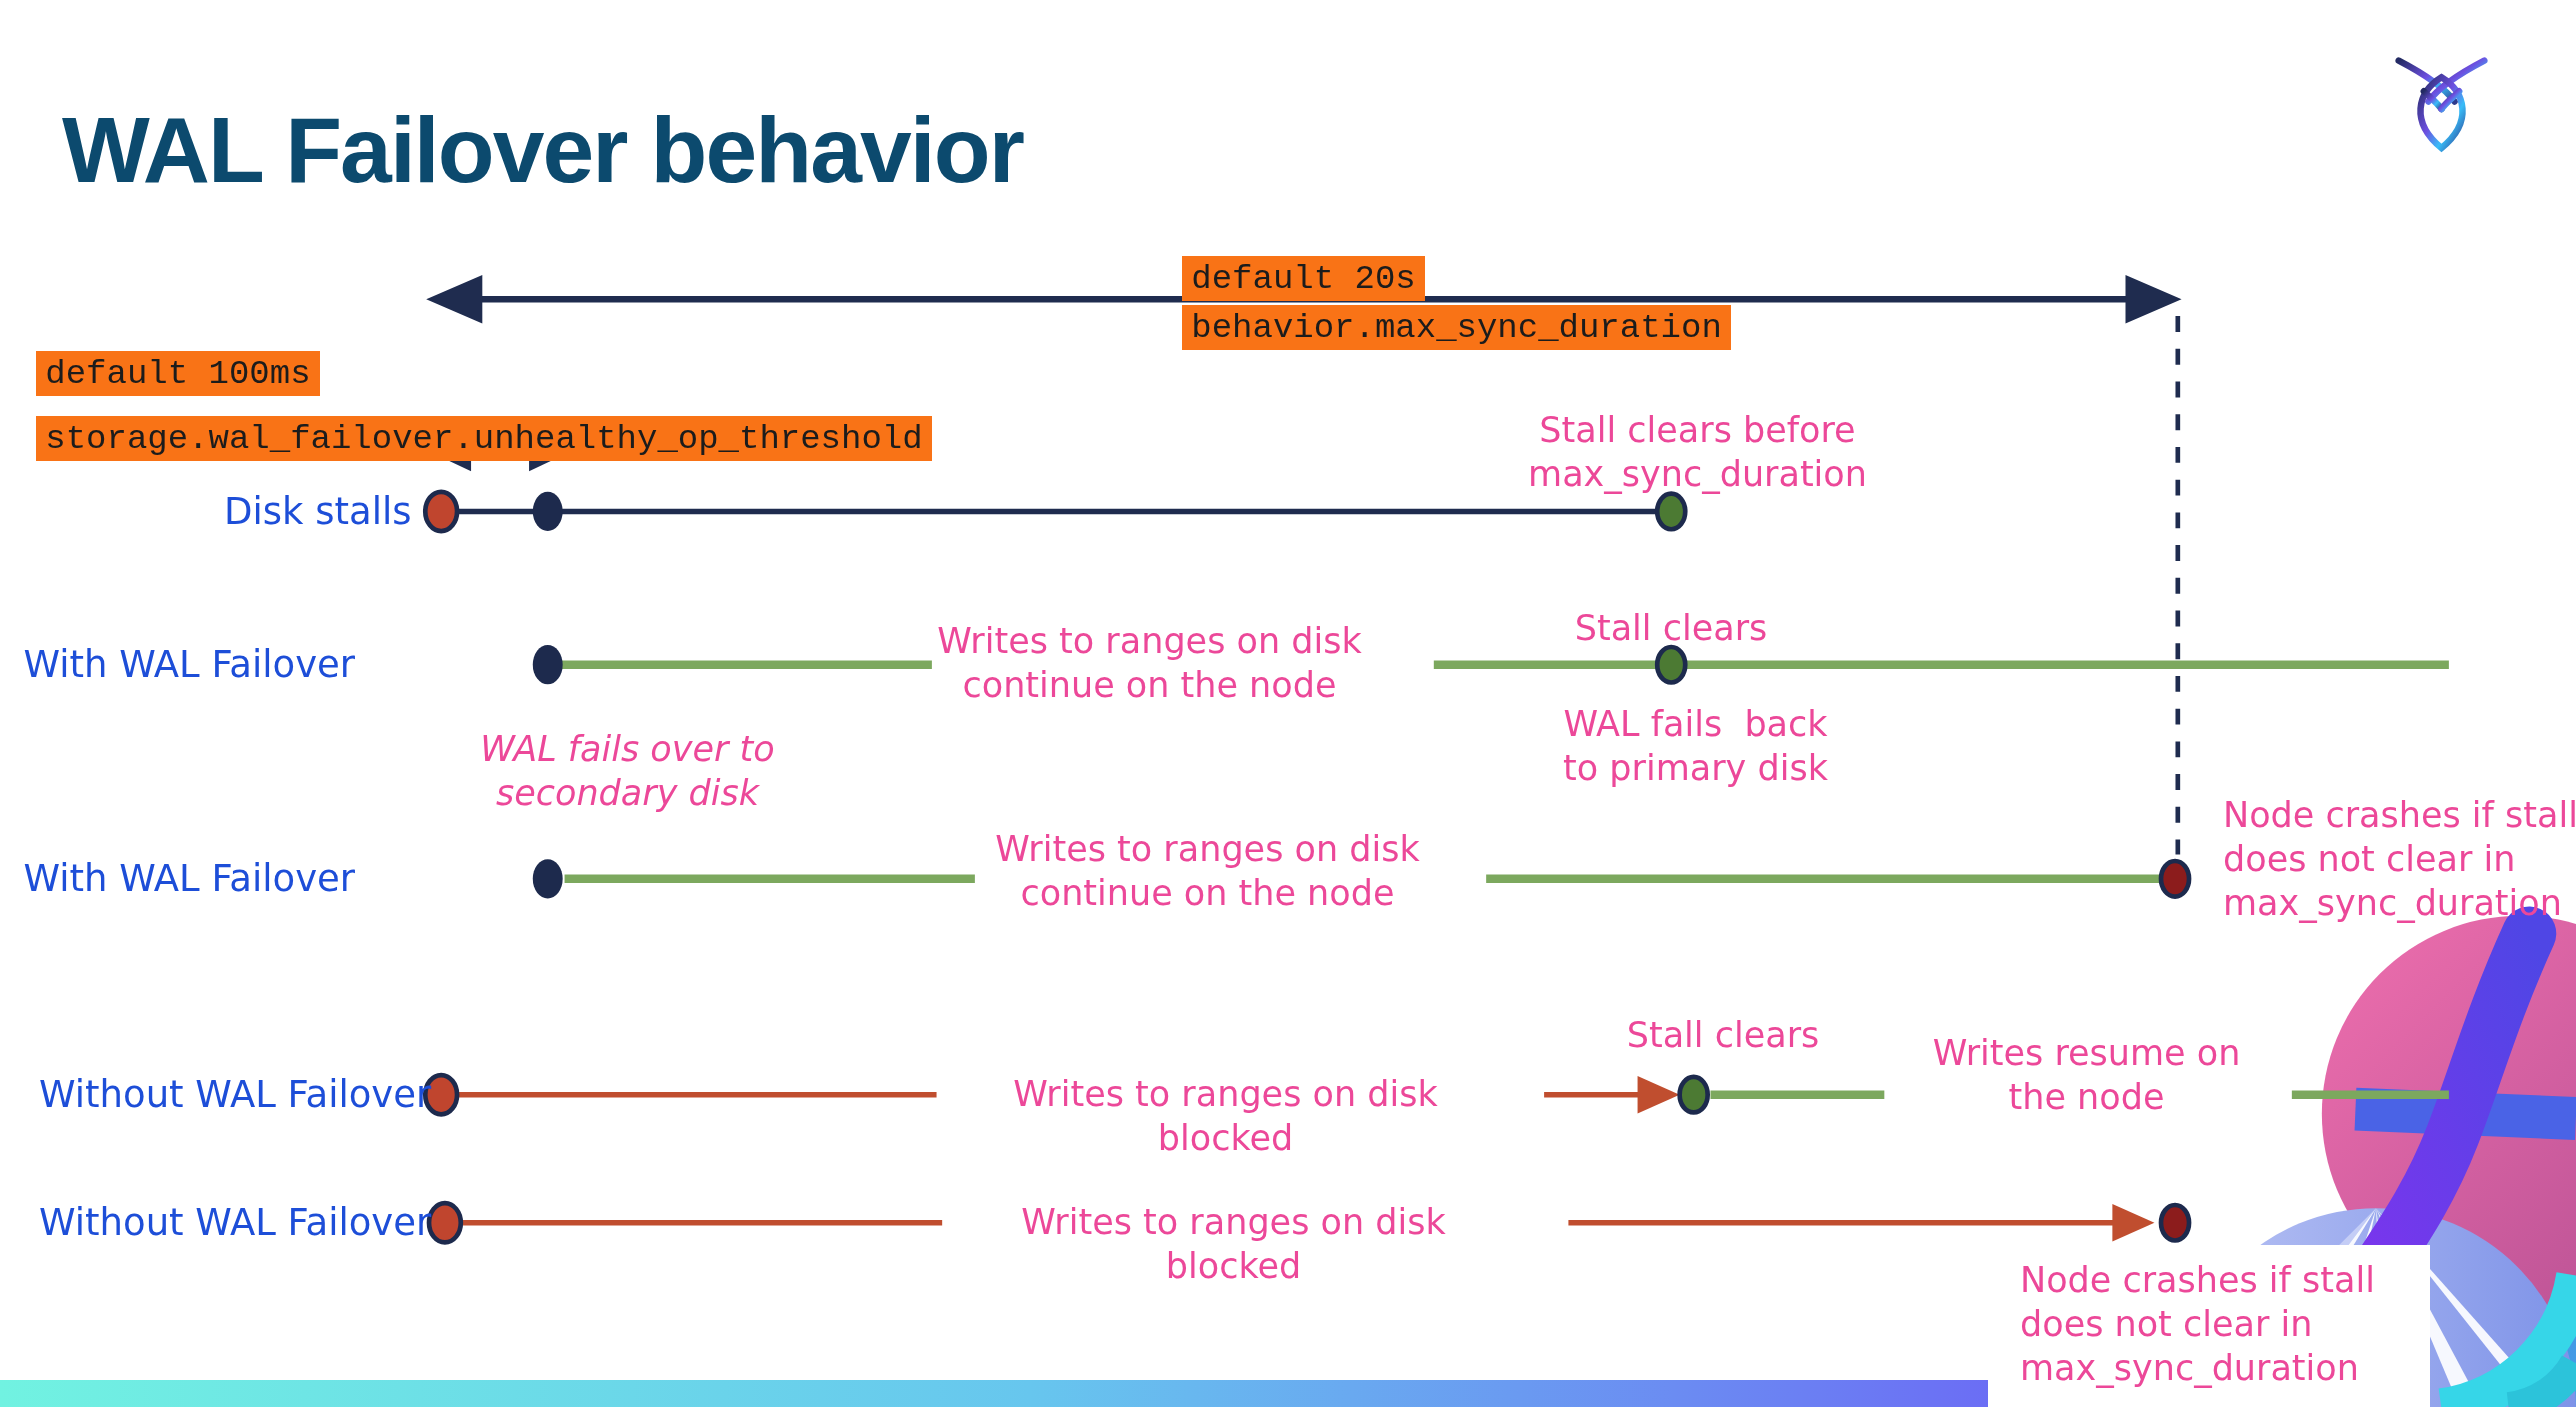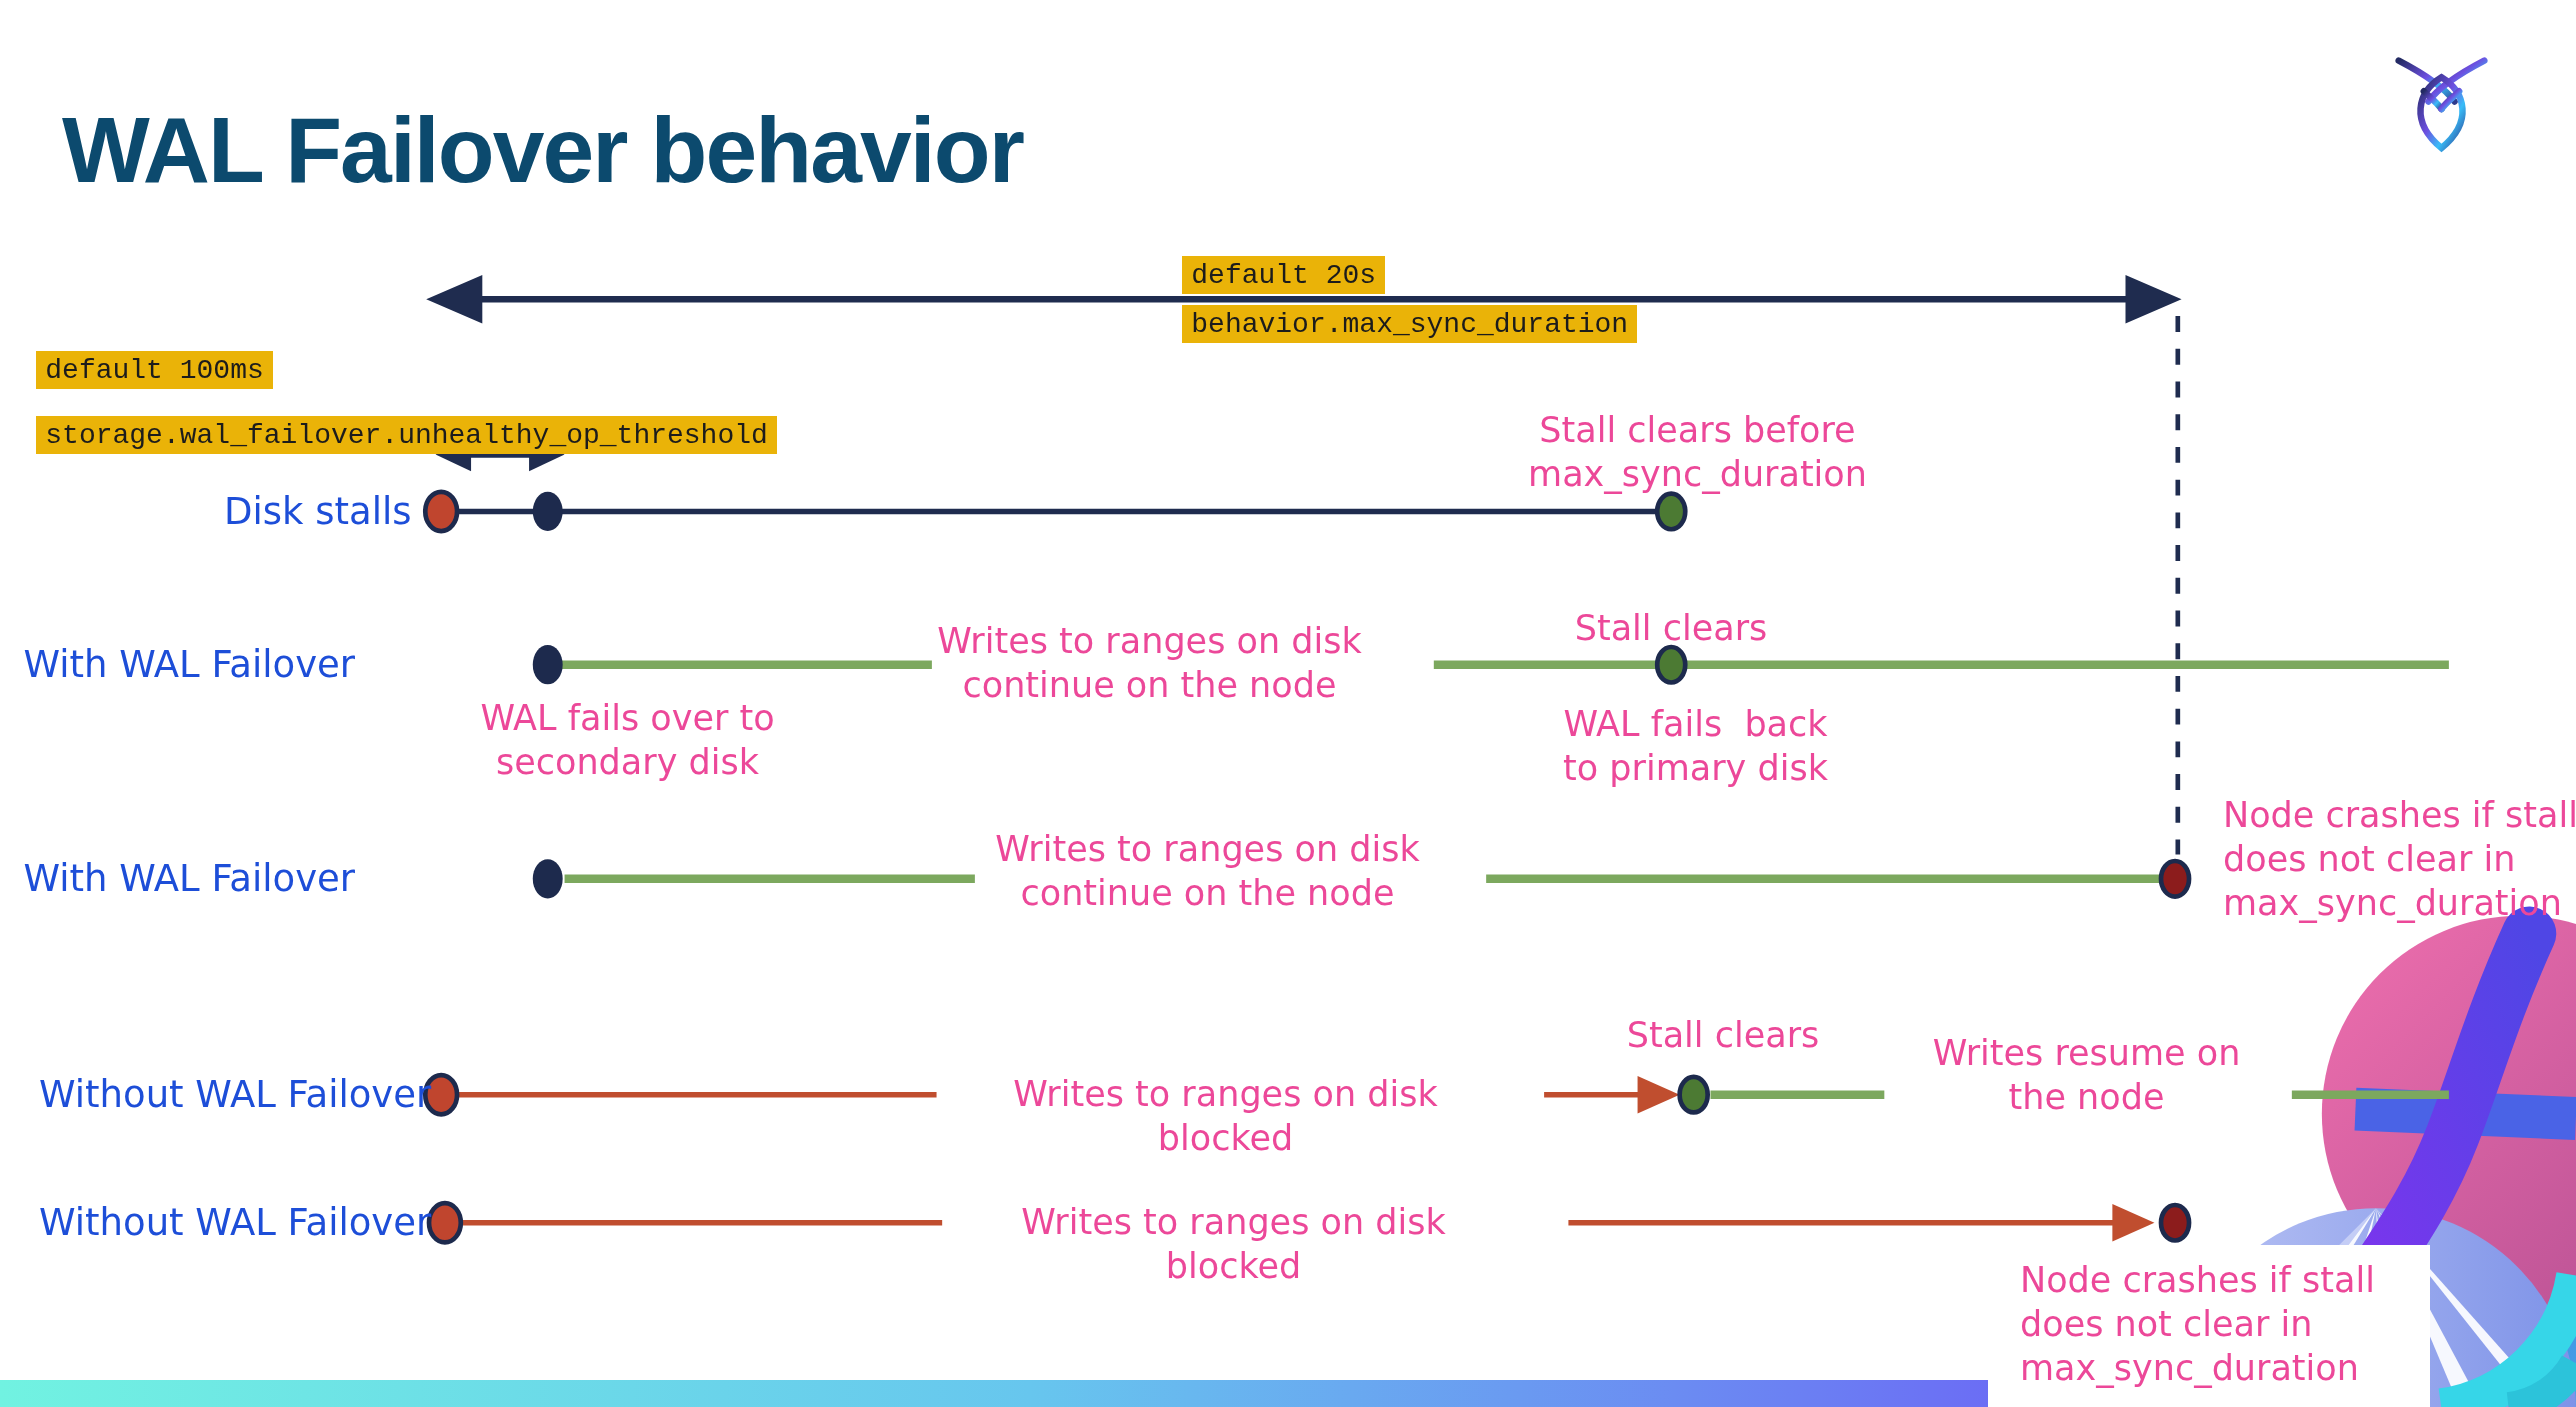--- a/index.html
+++ b/index.html
@@ -2,21 +2,21 @@
 <html style="font-size:15px"><head>
 <meta charset="utf-8">
 <style>
   html,body{margin:0;padding:0;}
   body{width:2576px;height:1408px;background:#ffffff;overflow:hidden;
        font-family:"DejaVu Sans",sans-serif;color:#101010;position:relative;}
   .abs{position:absolute;}
   #page-title{font-family:"Liberation Sans",sans-serif;font-weight:800;
       font-size:93px;letter-spacing:-1.9px;color:#0c4a6e;line-height:1.1;}
   .mono{font-family:"Liberation Mono","DejaVu Sans Mono",monospace;
-      font-size:28px;color:#1c1c1c;background:#eab308;padding:3.7px 9.3px;
+      font-size:34px;color:#1c1c1c;background:#f97316;padding:3.7px 9.3px;
       white-space:pre;z-index:6;}
   .row-label{font-size:37px;color:#1d4ed8;line-height:45px;white-space:pre;z-index:6;}
   .note{font-size:35px;line-height:44px;color:#ec4899;text-align:center;
       white-space:pre-wrap;z-index:6;}
   .note.left{text-align:left;}
   #diagram-svg{position:absolute;left:0;top:0;z-index:3;}
   #artwork-svg{position:absolute;right:0;bottom:0;z-index:2;}
   #logo-svg{position:absolute;left:2395px;top:49px;z-index:6;}
   #bottom-bar{position:absolute;left:0;bottom:0;width:2576px;height:28px;z-index:1;
       background:linear-gradient(90deg,#71f2e1 0%,#67c6ee 40%,#6b8cf2 65%,#6b5af6 85%,#6c55f2 100%);}
@@ -149,21 +149,21 @@
 <div class="row-label abs" style="left:23.4px;top:642px;">With WAL Failover</div>
 <div class="row-label abs" style="left:23.4px;top:856px;">With WAL Failover</div>
 <div class="row-label abs" style="left:39px;top:1072px;">Without WAL Failover</div>
 <div class="row-label abs" style="left:39px;top:1200px;">Without WAL Failover</div>
 
 <div class="note abs" style="left:1417px;top:408px;width:561px;">Stall clears before
 max_sync_duration</div>
 <div class="note abs" style="left:869px;top:619px;width:561px;">Writes to ranges on disk
 continue on the node</div>
 <div class="note abs" style="left:1531px;top:606px;width:280px;">Stall clears</div>
-<div class="note abs" style="left:394px;top:696px;width:467px;">WAL fails over to
+<div class="note abs" style="left:394px;top:727px;width:467px;font-style:italic;">WAL fails over to
 secondary disk</div>
 <div class="note abs" style="left:1462px;top:702px;width:467px;">WAL fails  back
 to primary disk</div>
 <div class="note abs" style="left:927px;top:827px;width:561px;">Writes to ranges on disk
 continue on the node</div>
 <div class="note left abs" style="left:2223px;top:793px;width:355px;">Node crashes if stall
 does not clear in
 max_sync_duration</div>
 <div class="note abs" style="left:945px;top:1072px;width:561px;">Writes to ranges on disk  blocked</div>
 <div class="note abs" style="left:1583px;top:1013px;width:280px;">Stall clears</div>

